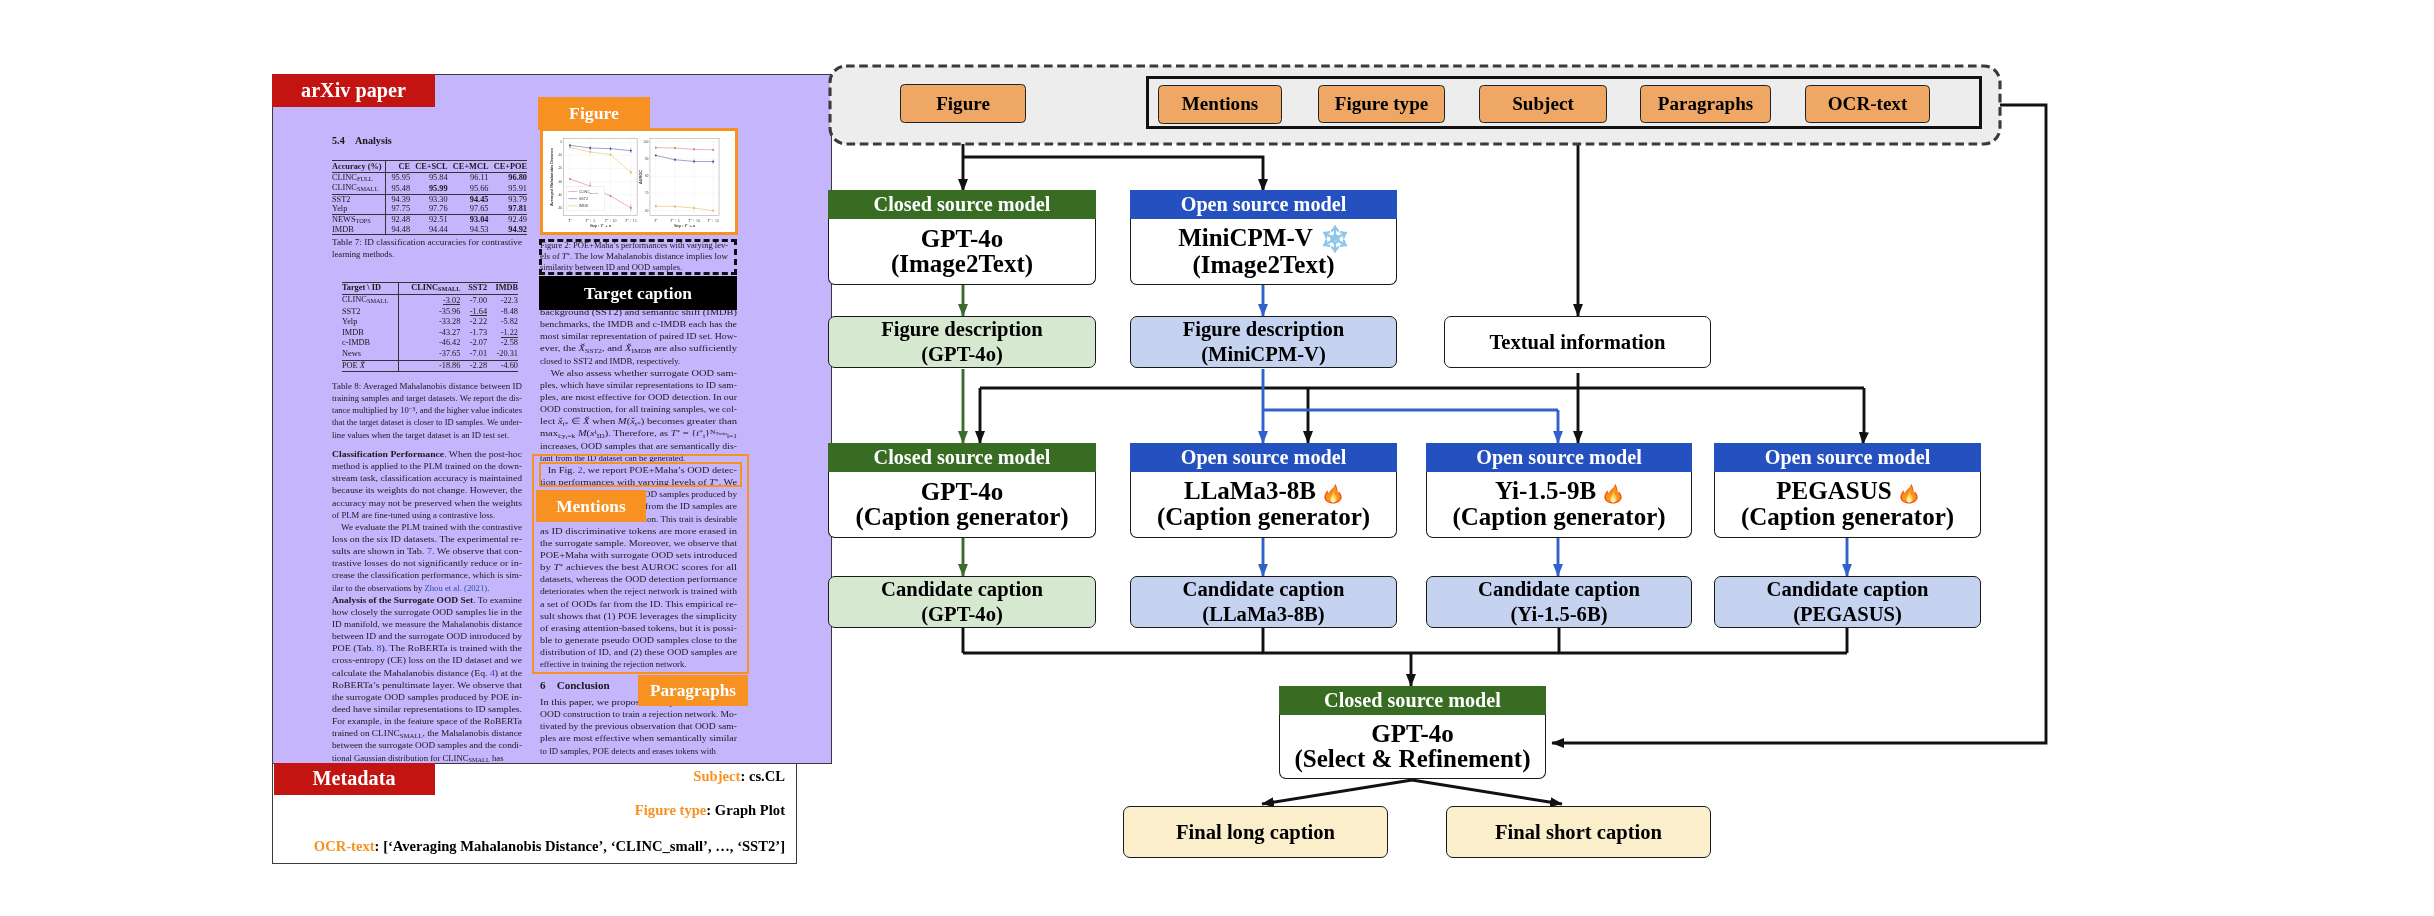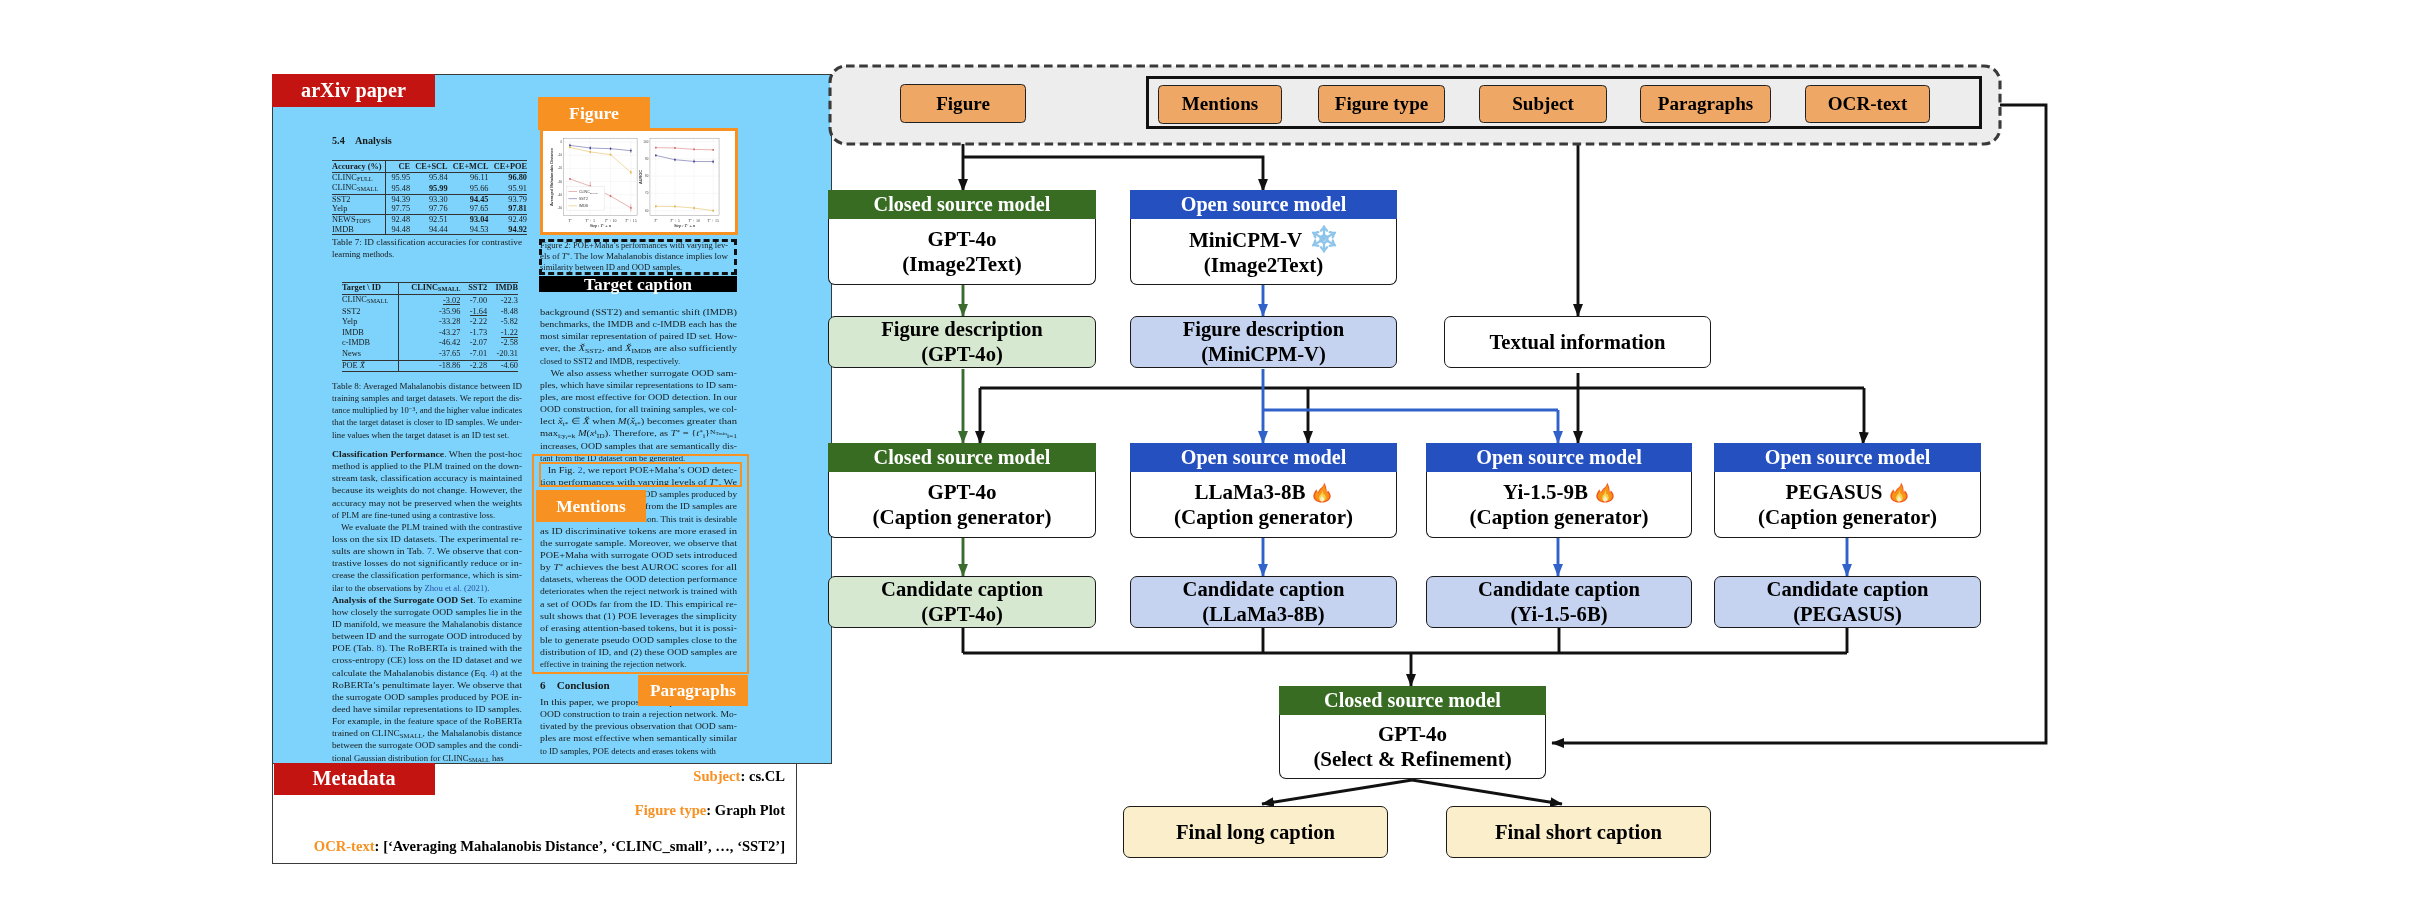--- a/index.html
+++ b/index.html
@@ -1,20 +1,20 @@
 <!DOCTYPE html>
 <html><head>
 <meta charset="utf-8">
 <style>
   html,body{margin:0;padding:0;background:#ffffff;}
   body{width:2434px;height:916px;position:relative;overflow:hidden;
        font-family:"Liberation Serif",serif;color:#000;}
   
   #paper{position:absolute;left:272px;top:74px;width:560px;height:690px;
-         border:1.6px solid #3a3a3a;background:#7dd3fc;box-sizing:border-box;}
+         border:1.6px solid #3a3a3a;background:#c4b5fd;box-sizing:border-box;}
   #meta{position:absolute;left:272px;top:763px;width:525px;height:101px;
         border:1.6px solid #3a3a3a;background:#fff;box-sizing:border-box;}
   .tagbar{position:absolute;display:flex;align-items:center;justify-content:center;
           color:#fff;font-weight:bold;}
   .tag-red{background:#C31411;}
   .tag-orange{background:#F79122;}
   .pcol{position:absolute;font-family:"Liberation Serif",serif;color:#1a1a1a;
         text-align:justify;}
   
   .node{position:absolute;box-sizing:border-box;display:flex;flex-direction:column;}
@@ -38,21 +38,21 @@
      border:1.9px solid #222;border-radius:4.5px;display:flex;align-items:center;
      justify-content:center;font-weight:bold;font-size:19.1px;color:#000;}
   #t-fig{left:900px;top:84px;width:126px;height:39px;}
   #t-men{left:1158px;top:84.5px;width:124px;height:39px;}
   #t-fty{left:1318px;top:85px;width:127px;height:38px;}
   #t-sub{left:1479px;top:85px;width:128px;height:38px;}
   #t-par{left:1640px;top:85px;width:131px;height:38px;}
   #t-ocr{left:1805px;top:85px;width:125px;height:38px;}
 
   .node .hdr{font-size:20.2px;height:29px;}
-  .node .bdy{font-size:21px;line-height:24.6px;}
+  .node .bdy{font-size:25px;line-height:24.6px;}
   .node.closed .hdr{background:#376C22;}
   .node.open   .hdr{background:#2550C0;}
   .plain{font-size:20.6px;line-height:24.6px;}
   .fgreen{background:#D7E8D0;}
   .fblue{background:#C5D3F0;}
   .fwhite{background:#ffffff;}
   .fcream{background:#FBEFCB;}
 
   #n-r1a{left:828px;top:190px;width:268px;height:95px;}
   #n-r1b{left:1130px;top:190px;width:267px;height:95px;}
@@ -104,21 +104,21 @@
   #conch{font-weight:bold;font-size:11.1px;position:absolute;top:604px;left:0px;}
   #conct{position:absolute;top:621px;left:0;width:197px;}
   
   #tg-arxiv{left:272px;top:74px;width:163px;height:33px;font-size:20.2px;}
   #tg-figure{left:538px;top:97px;width:112px;height:33px;font-size:17.7px;}
   #figbox{position:absolute;left:540px;top:128px;width:198px;height:107px;
           border:3.4px solid #F79122;background:#fff;box-sizing:border-box;}
   #figsvg{width:100%;height:100%;display:block;}
   #dashcap{position:absolute;left:539px;top:239px;width:198px;height:36px;
            border:3px dashed #111;box-sizing:border-box;}
-  #tg-target{left:539px;top:276px;width:198px;height:16px;background:#000;font-size:17.4px;}
+  #tg-target{left:539px;top:276px;width:198px;height:34px;background:#000;font-size:17.4px;}
   #parabox{position:absolute;left:532px;top:454px;width:217px;height:220px;
            border:2.6px solid #F79122;box-sizing:border-box;}
   #mentbox{position:absolute;left:539px;top:462px;width:203px;height:25px;
            border:2.6px solid #F79122;box-sizing:border-box;}
   #tg-mentions{left:536px;top:490px;width:110px;height:32px;font-size:17.4px;}
   #tg-paragraphs{left:638px;top:675px;width:110px;height:31px;font-size:17.2px;}
   #tg-meta{left:273.5px;top:762.5px;width:161px;height:32px;font-size:20.2px;}
   .mrow{position:absolute;right:11px;font-size:14.6px;font-weight:bold;white-space:nowrap;line-height:17px;}
   .mlab{color:#F79122;}
   #m1{top:4px;} #m2{top:37.5px;} #m3{top:74px;}

